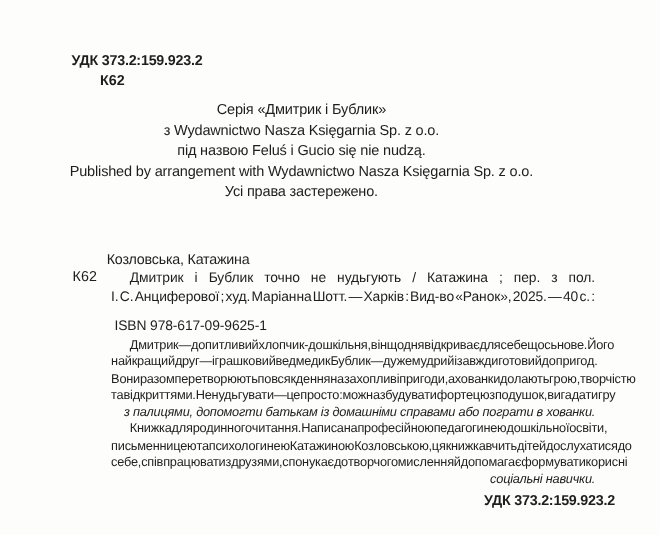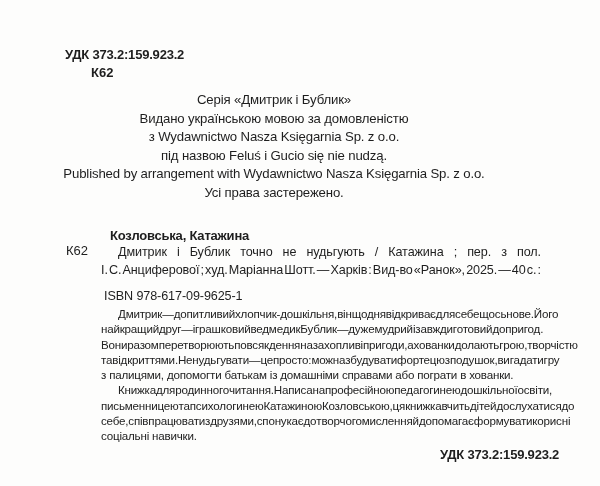--- a/index.html
+++ b/index.html
@@ -11,48 +11,47 @@
     position:relative;
   }
   .abs { position:absolute; white-space:nowrap; }
   .udk-top { left:65px; top:47px; font-size:13px; font-weight:bold; letter-spacing:-0.2px; }
   .k62-top { left:91px; top:65px; font-size:13px; font-weight:bold; }
   .center-block {
     position:absolute; left:0; width:548px; top:91px;
     text-align:center; font-size:13.2px; line-height:18.6px; letter-spacing:-0.15px;
   }
   .center-block div { white-space:nowrap; }
-  .author { left:110px; top:228px; font-size:13px; font-weight:bold; letter-spacing:-0.2px; }
+  .author { left:97px; top:228px; font-size:13px; font-weight:normal; letter-spacing:-0.2px; }
   .k62-side { left:66px; top:243px; font-size:13px; }
   .biblio {
     position:absolute; left:101px; top:243px; width:440px;
     font-size:12.6px; line-height:18px; letter-spacing:-0.1px;
   }
   .biblio .ln { white-space:nowrap; display:flex; justify-content:space-between; }
   .biblio .ln.first { padding-left:17px; }
   .biblio .ln.last { justify-content:flex-start; }
   .isbn { left:104px; top:289px; font-size:12.6px; letter-spacing:-0.1px; }
   .annot {
     position:absolute; left:101px; top:306px; width:440px;
     font-size:11.6px; line-height:15.3px; letter-spacing:-0.2px; color:#222;
   }
   .annot .ln { white-space:nowrap; display:flex; justify-content:space-between; }
   .annot .ln.indent { padding-left:17px; }
-  .annot .ln.last { justify-content:flex-start; }
+  .annot .ln.last { justify-content:flex-end;font-style:italic; }
   .udk-bottom { left:440px; top:447px; font-size:13px; font-weight:bold; letter-spacing:-0.2px; }
 </style>
 </head>
 <body>
 
 <div class="abs udk-top">УДК 373.2:159.923.2</div>
 <div class="abs k62-top">К62</div>
 
 <div class="center-block">
   <div>Серія «Дмитрик і Бублик»</div>
-  <div>Видано українською мовою за домовленістю</div>
   <div>з Wydawnictwo Nasza Księgarnia Sp. z o.o.</div>
   <div>під назвою Feluś i Gucio się nie nudzą.</div>
   <div>Published by arrangement with Wydawnictwo Nasza Księgarnia Sp. z o.o.</div>
   <div>Усі права застережено.</div>
 </div>
 
 <div class="abs author">Козловська, Катажина</div>
 <div class="abs k62-side">К62</div>
 
 <div class="biblio">

